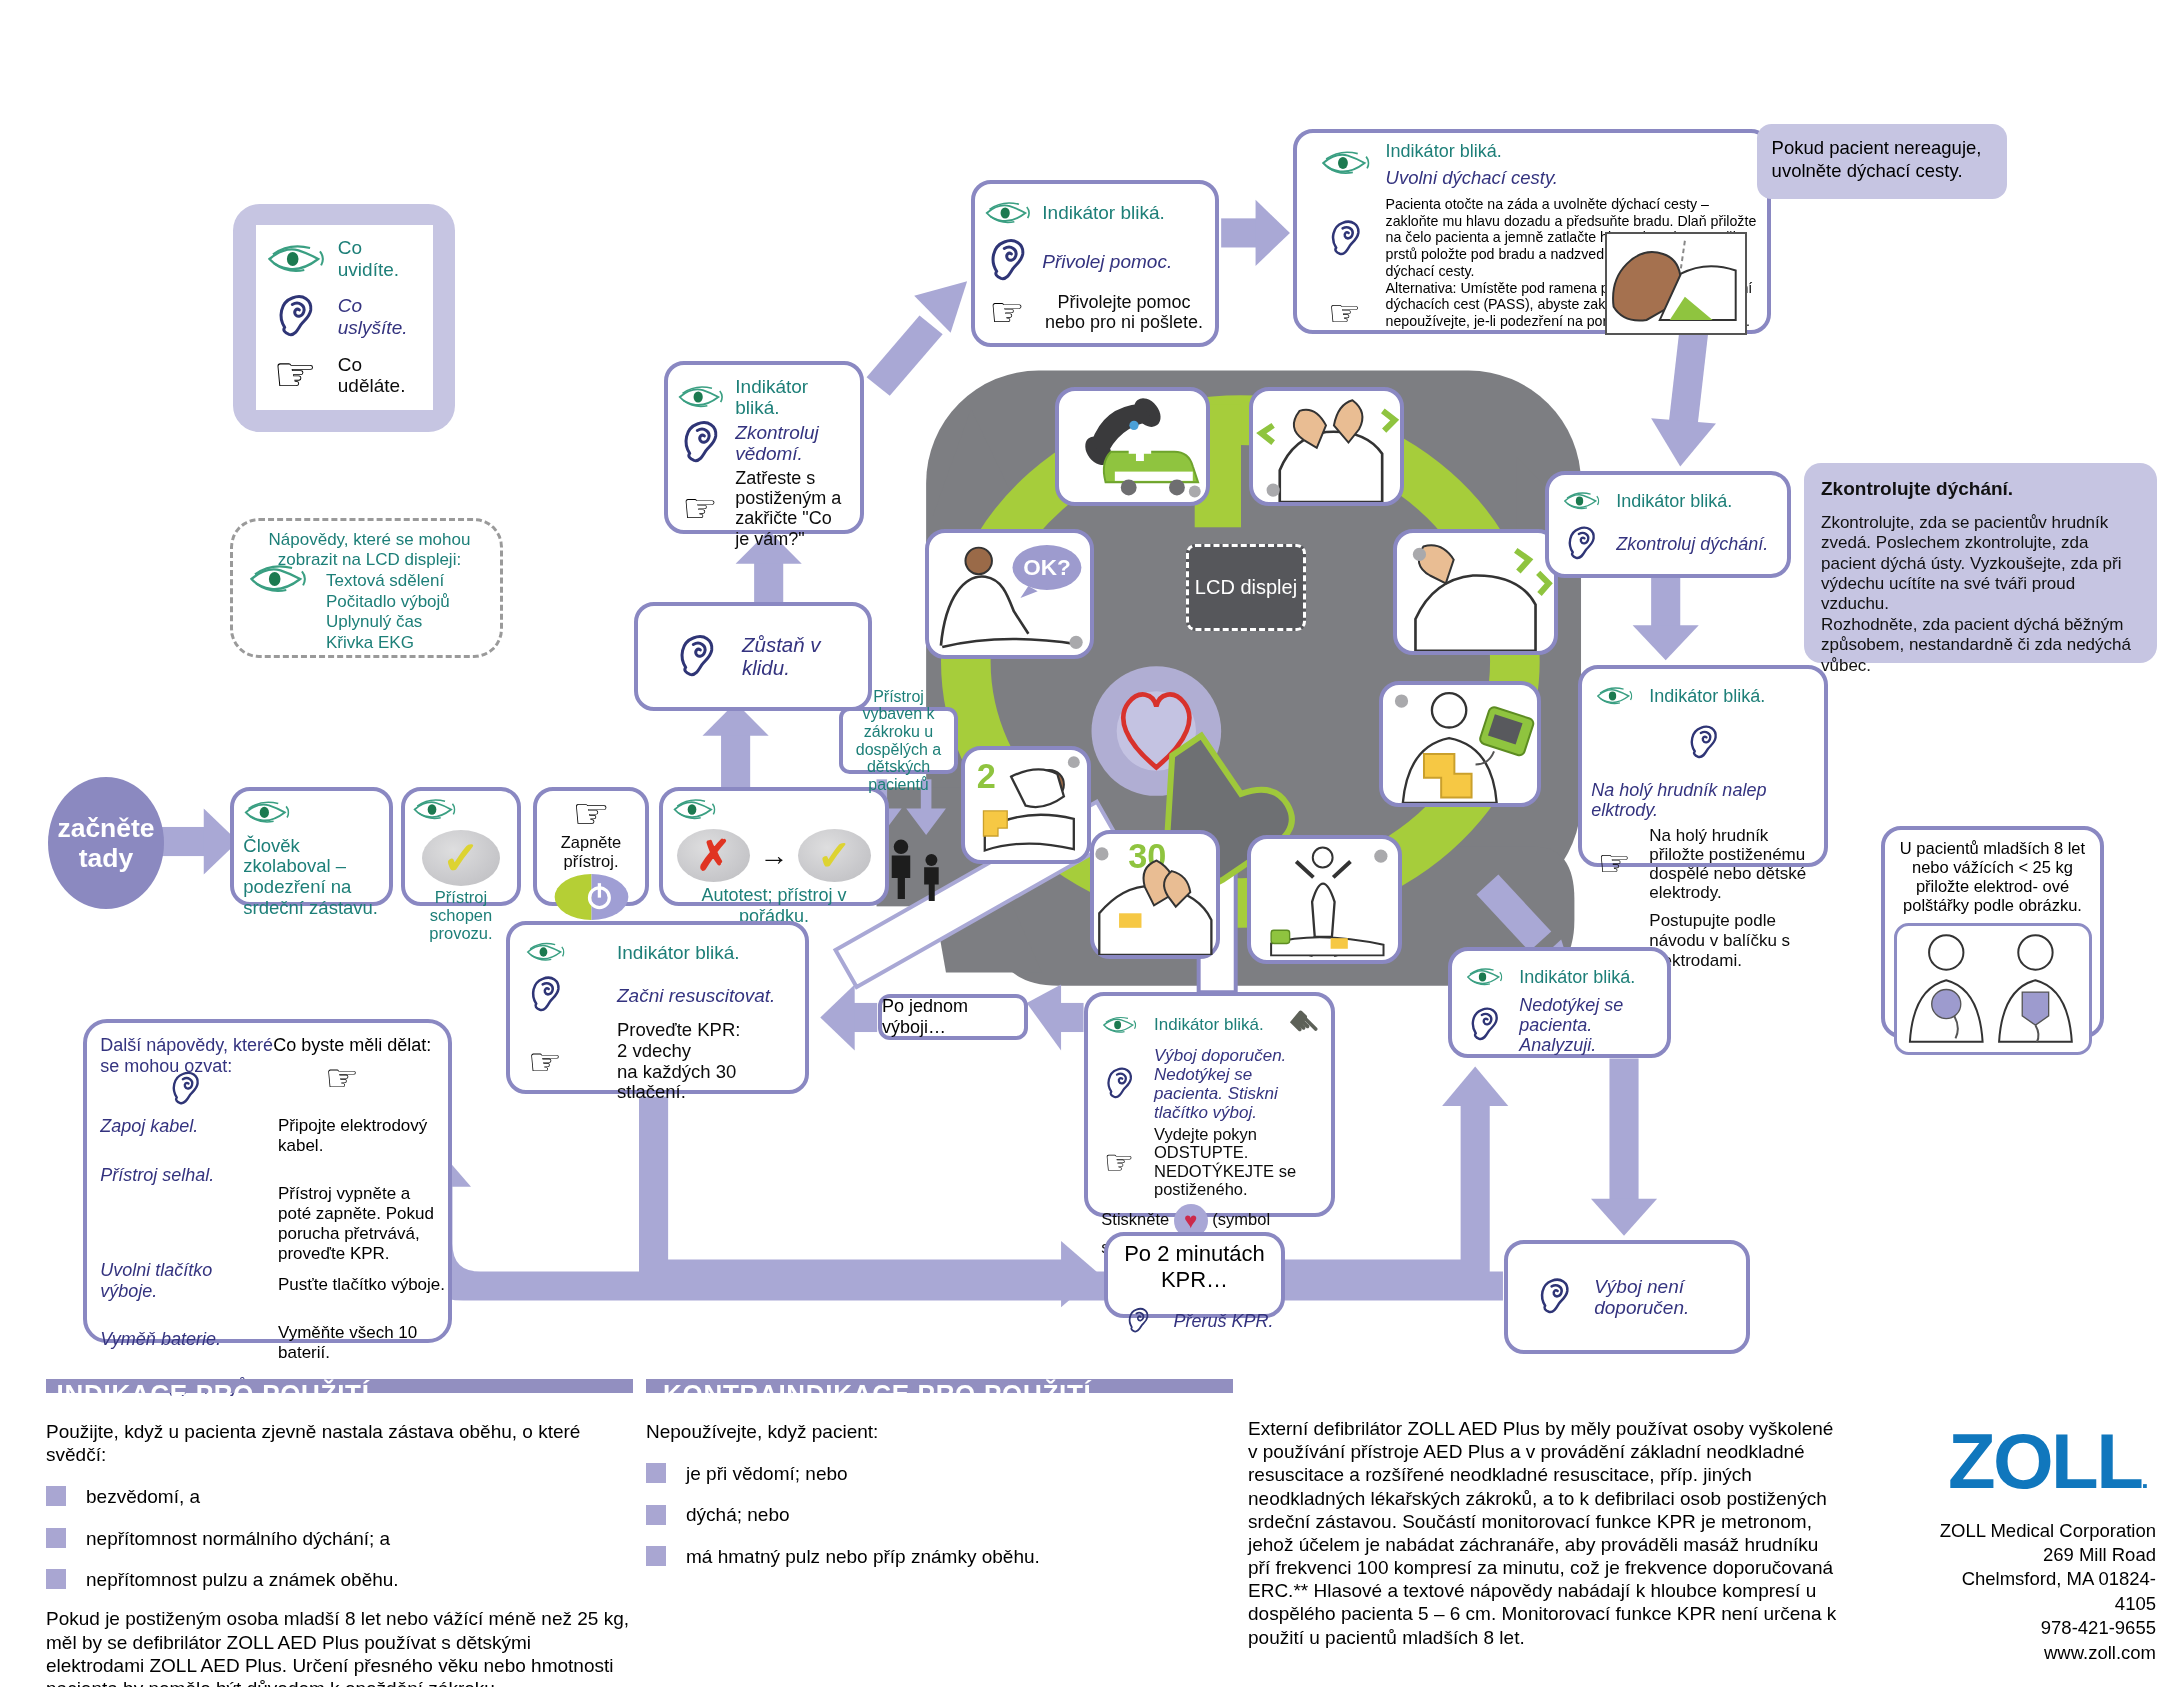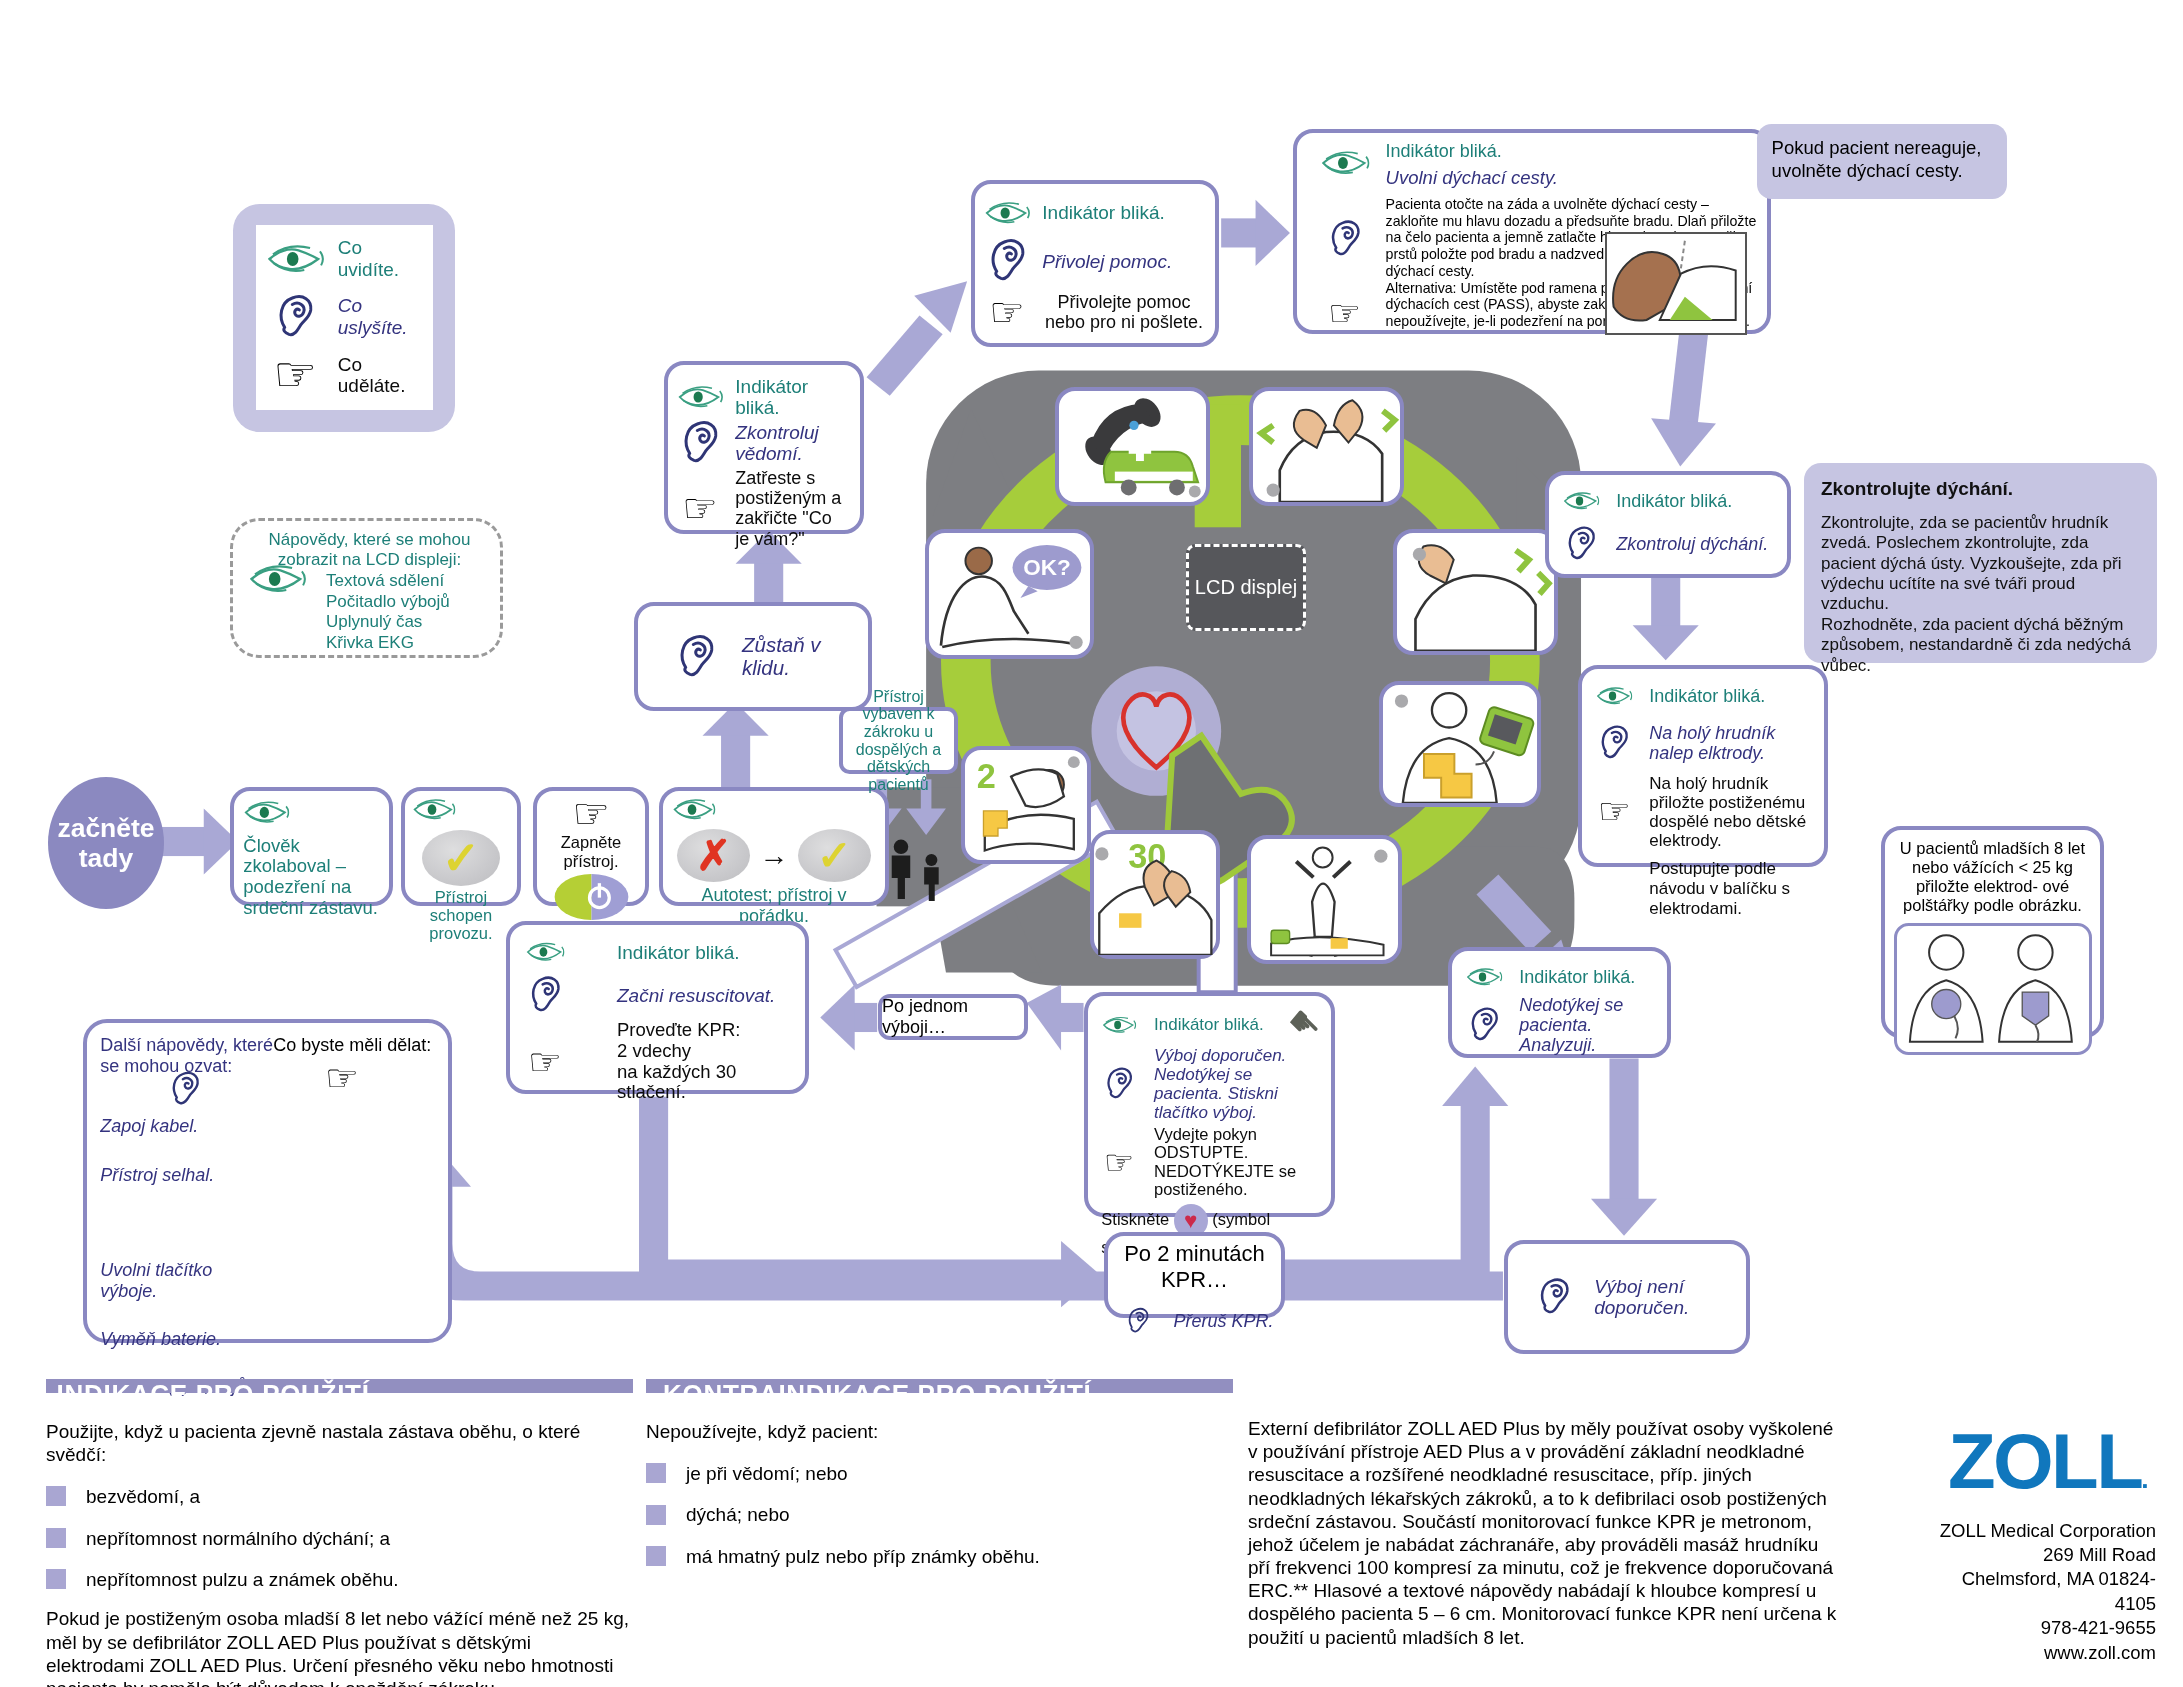--- a/index.html
+++ b/index.html
@@ -480,21 +480,21 @@
           <svg width="58" height="36" viewBox="0 0 100 60">
             <path d="M6,30 Q32,8 56,15 Q74,21 90,30 Q64,50 40,47 Q18,44 6,30 Z" fill="none" stroke="#3a9f82" stroke-width="4"></path>
             <ellipse cx="46" cy="30" rx="10" ry="12" fill="#1c7a50"></ellipse>
             <path d="M12,22 Q40,2 76,11" fill="none" stroke="#3a9f82" stroke-width="3.5"></path>
             <path d="M14,38 Q38,55 66,49" fill="none" stroke="#3a9f82" stroke-width="3.5"></path>
             <path d="M93,17 Q102,28 95,41" fill="none" stroke="#3a9f82" stroke-width="3.5"></path>
           </svg>
         </i>
       <span class="t teal" style="font-size:18px;">Indikátor bliká.</span>
       </div>
-    <div class="crow" style="margin-bottom:5.3px;">
+    <div class="crow" style="margin-bottom:5.3px;flex-direction:column;">
         <i class="ic small" style="transform:scale(0.8);">
           <svg width="38" height="50" viewBox="0 0 70 90">
             <path d="M16,64 C4,46 8,18 30,10 C50,2 66,14 64,32 C62,45 52,51 46,59 C40,69 34,80 24,77 C16,74 12,69 16,64" fill="none" stroke="#2f3576" stroke-width="5.5" stroke-linecap="round"></path>
             <path d="M30,22 C42,15 55,24 51,36 C48,45 38,46 35,39 C33,33 38,28 43,32" fill="none" stroke="#2f3576" stroke-width="5.5" stroke-linecap="round"></path>
           </svg>
         </i>
       <span class="t hear" style="font-size:18px;">Na holý hrudník nalep elktrody.</span>
       </div>
     <div class="crow">
         <span class="ic small hand-icon" style="font-size:37px;">☞</span>
@@ -657,20 +657,26 @@
           <path d="M30,22 C42,15 55,24 51,36 C48,45 38,46 35,39 C33,33 38,28 43,32" fill="none" stroke="#2f3576" stroke-width="5.5" stroke-linecap="round"></path>
         </svg></div>
     <div style="position:absolute;left:238px;top:38px;"><span class="hand-icon" style="font-size:38px;">☞</span></div>
     <div style="position:absolute;left:13.2px;top:85px;width:165px;font-size:18px;" class="hear">
       <div style="margin-top:8px;">Zapoj kabel.</div>
       <div style="margin-top:28px;">Přístroj selhal.</div>
       <div style="margin-top:74px;">Uvolni tlačítko výboje.</div>
       <div style="margin-top:26.5px;">Vyměň baterie.</div>
       <div style="margin-top:26.5px;">Dodáno (x) výbojů.</div>
     </div>
+    <div style="position:absolute;left:191px;top:85px;width:167px;font-size:17px;color:#000;">
+      <div style="margin-top:8px;">Připojte elektrodový kabel.</div>
+      <div style="margin-top:28px;">Přístroj vypněte a poté zapněte. Pokud porucha přetrvává, proveďte KPR.</div>
+      <div style="margin-top:10.6px;">Pusťte tlačítko výboje.</div>
+      <div style="margin-top:28px;">Vyměňte všech 10 baterií.</div>
+    </div>
   </div>
 
   <div class="secbar" style="left:46px;top:1379px;width:587px;"><span>INDIKACE PRO POUŽITÍ</span></div>
   <div class="abs" style="left:46px;top:1420px;width:585px;">
     <div class="bodytxt">Použijte, když u pacienta zjevně nastala zástava oběhu, o které svědčí:</div>
     <div class="bullet">
         <span class="sq"></span>
         <span class="bodytxt">bezvědomí, a</span>
       </div>
     <div class="bullet">

